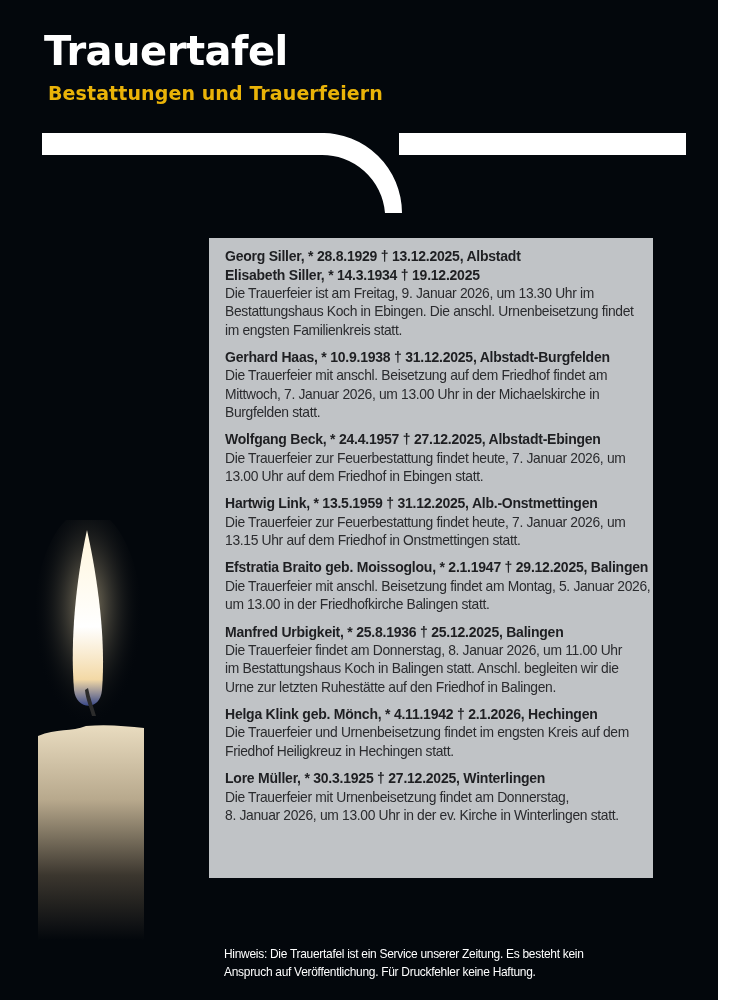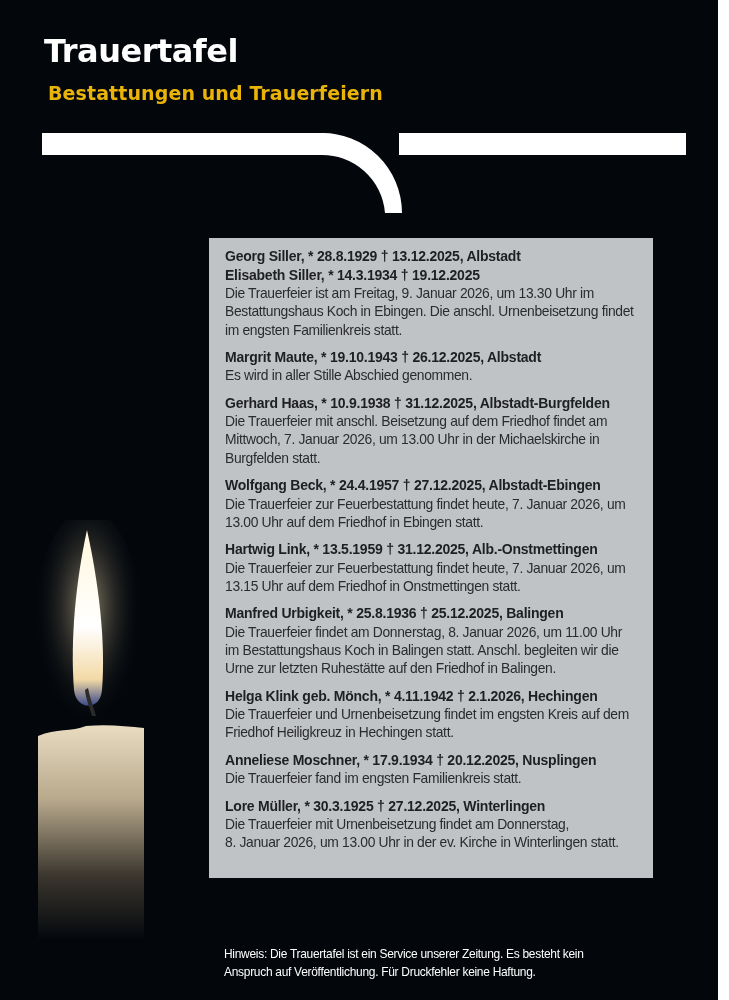--- a/index.html
+++ b/index.html
@@ -6,21 +6,21 @@
   body {
     width: 729px; height: 1000px; background: #ffffff; position: relative; overflow: hidden;
     font-family: "Liberation Sans", sans-serif;
   }
   .panel {
     position: absolute; left: 0; top: 0; width: 718px; height: 1000px;
     background: #03070c;
   }
   .title {
     position: absolute; left: 44px; top: 28px; color: #ffffff;
-    font-family: "DejaVu Sans", sans-serif; font-weight: bold; font-size: 32px;
+    font-family: "DejaVu Sans", sans-serif; font-weight: bold; font-size: 40px;
     letter-spacing: -0.5px; margin: 0; line-height: 46px;
   }
   .subtitle {
     position: absolute; left: 48px; top: 80px; color: #eab308;
     font-family: "DejaVu Sans", sans-serif; font-size: 19px; margin: 0; line-height: 26px;
     letter-spacing: 0.1px;
   }
   .bar-left { position: absolute; left: 42px; top: 133px; width: 277px; height: 22px; background: #fff; }
   .bar-right { position: absolute; left: 399px; top: 133px; width: 287px; height: 22px; background: #fff; }
   .arc { position: absolute; left: 318px; top: 133px; width: 84px; height: 80px; }
@@ -90,26 +90,20 @@
     <div class="entry">
       <div class="head">Georg Siller, * 28.8.1929 † 13.12.2025, Albstadt</div>
       <div class="head">Elisabeth Siller, * 14.3.1934 † 19.12.2025</div>
       <div class="desc">
         <span>Die Trauerfeier ist am Freitag, 9. Januar 2026, um 13.30 Uhr im</span>
         <span>Bestattungshaus Koch in Ebingen. Die anschl. Urnenbeisetzung findet</span>
         <span>im engsten Familienkreis statt.</span>
       </div>
     </div>
     <div class="entry">
-      <div class="head">Margrit Maute, * 19.10.1943 † 26.12.2025, Albstadt</div>
-      <div class="desc">
-        <span>Es wird in aller Stille Abschied genommen.</span>
-      </div>
-    </div>
-    <div class="entry">
       <div class="head">Gerhard Haas, * 10.9.1938 † 31.12.2025, Albstadt-Burgfelden</div>
       <div class="desc">
         <span>Die Trauerfeier mit anschl. Beisetzung auf dem Friedhof findet am</span>
         <span>Mittwoch, 7. Januar 2026, um 13.00 Uhr in der Michaelskirche in</span>
         <span>Burgfelden statt.</span>
       </div>
     </div>
     <div class="entry">
       <div class="head">Wolfgang Beck, * 24.4.1957 † 27.12.2025, Albstadt-Ebingen</div>
       <div class="desc">
@@ -118,38 +112,39 @@
       </div>
     </div>
     <div class="entry">
       <div class="head">Hartwig Link, * 13.5.1959 † 31.12.2025, Alb.-Onstmettingen</div>
       <div class="desc">
         <span>Die Trauerfeier zur Feuerbestattung findet heute, 7. Januar 2026, um</span>
         <span>13.15 Uhr auf dem Friedhof in Onstmettingen statt.</span>
       </div>
     </div>
     <div class="entry">
+      <div class="head">Efstratia Braito geb. Moissoglou, * 2.1.1947 † 29.12.2025, Balingen</div>
+      <div class="desc">
+        <span>Die Trauerfeier mit anschl. Beisetzung findet am Montag, 5. Januar 2026,</span>
+        <span>um 13.00 in der Friedhofkirche Balingen statt.</span>
+      </div>
+    </div>
+    <div class="entry">
       <div class="head">Manfred Urbigkeit, * 25.8.1936 † 25.12.2025, Balingen</div>
       <div class="desc">
         <span>Die Trauerfeier findet am Donnerstag, 8. Januar 2026, um 11.00 Uhr</span>
         <span>im Bestattungshaus Koch in Balingen statt. Anschl. begleiten wir die</span>
         <span>Urne zur letzten Ruhestätte auf den Friedhof in Balingen.</span>
       </div>
     </div>
     <div class="entry">
       <div class="head">Helga Klink geb. Mönch, * 4.11.1942 † 2.1.2026, Hechingen</div>
       <div class="desc">
         <span>Die Trauerfeier und Urnenbeisetzung findet im engsten Kreis auf dem</span>
         <span>Friedhof Heiligkreuz in Hechingen statt.</span>
-      </div>
-    </div>
-    <div class="entry">
-      <div class="head">Anneliese Moschner, * 17.9.1934 † 20.12.2025, Nusplingen</div>
-      <div class="desc">
-        <span>Die Trauerfeier fand im engsten Familienkreis statt.</span>
       </div>
     </div>
     <div class="entry">
       <div class="head">Lore Müller, * 30.3.1925 † 27.12.2025, Winterlingen</div>
       <div class="desc">
         <span>Die Trauerfeier mit Urnenbeisetzung findet am Donnerstag,</span>
         <span>8. Januar 2026, um 13.00 Uhr in der ev. Kirche in Winterlingen statt.</span>
       </div>
     </div>
   </div>

